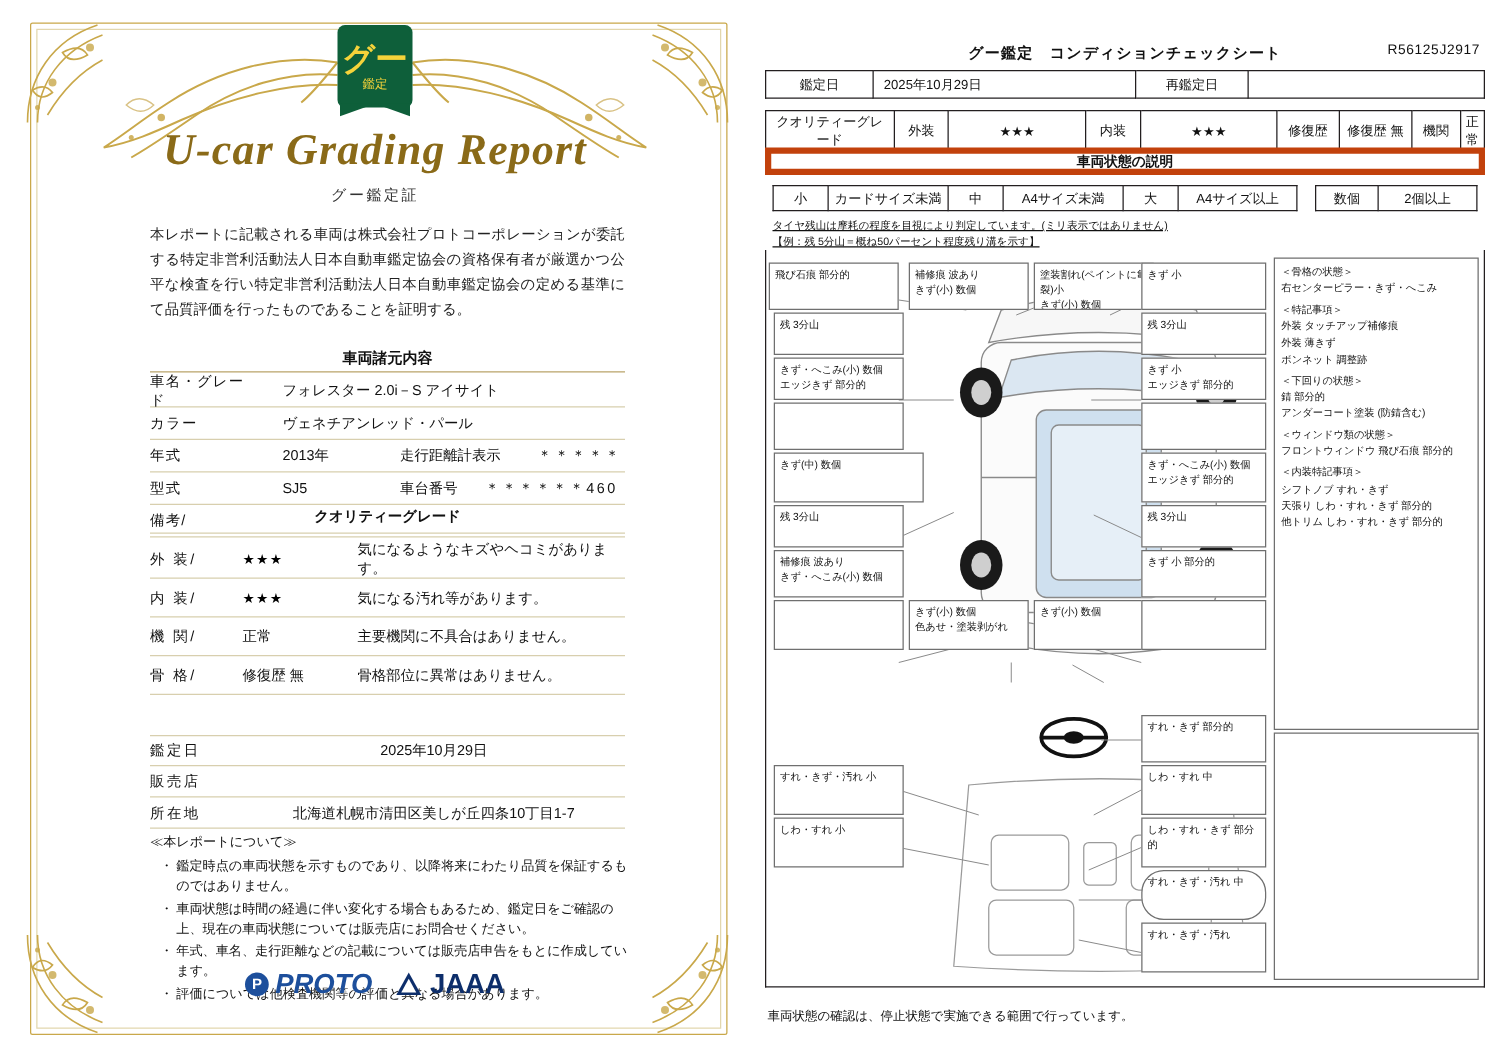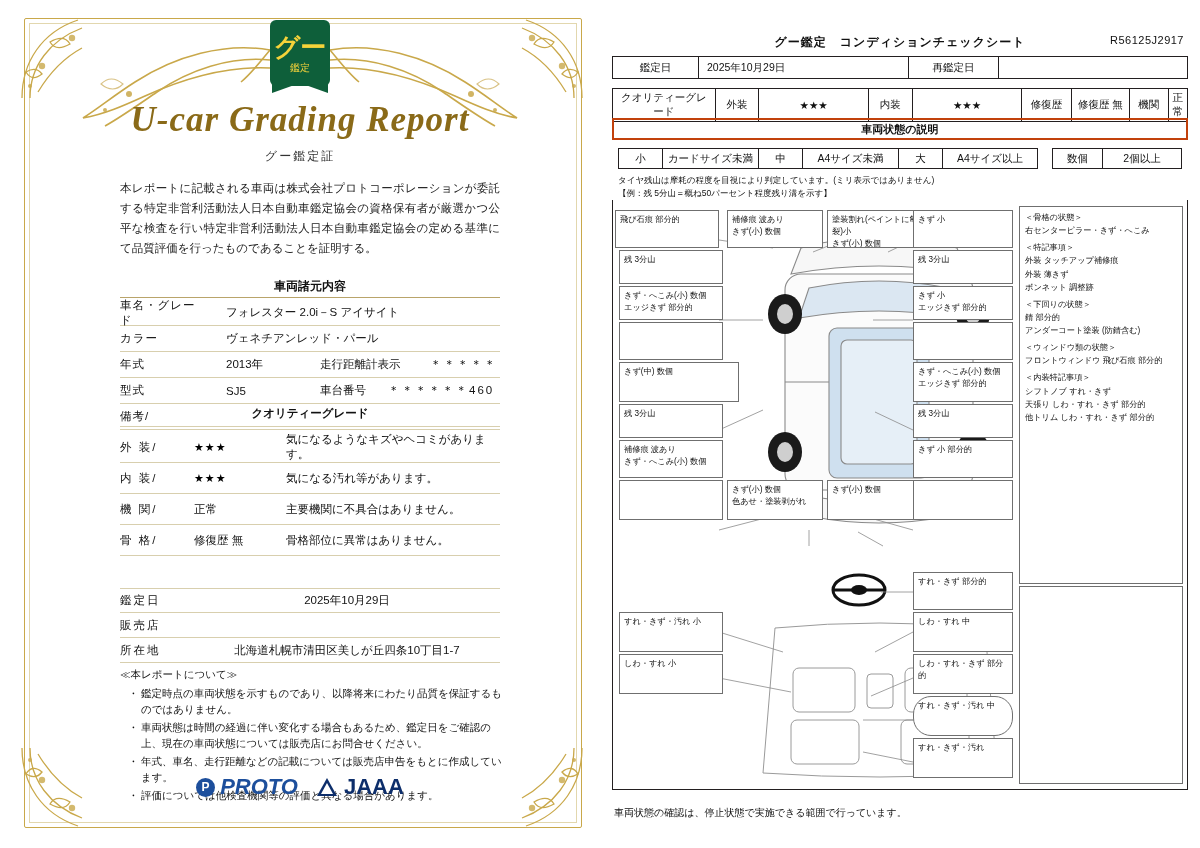--- a/index.html
+++ b/index.html
@@ -139,29 +139,29 @@
   .t-date{ position:absolute; left:12px; top:56px; width:576px; }
   .t-date td{ height:22px; }
 
   .t-grade{ position:absolute; left:12px; top:88px; width:576px; }
   .t-grade td{ height:22px; }
 
   .cellc{ text-align:center; }
 
   .t-state-head{
     position:absolute; left:12px; top:118px; width:576px; height:22px;
-    border:2px solid #c2410c; display:flex; align-items:center; justify-content:center;
+    border:5px solid #c2410c; display:flex; align-items:center; justify-content:center;
     font-size:11px; font-weight:700;
   }
   .t-legend{ position:absolute; left:18px; top:148px; width:420px; }
   .t-legend td{ height:20px; }
   .t-count{ position:absolute; left:452px; top:148px; width:130px; }
   .t-count td{ height:20px; }
 
-  .tire-note{ position:absolute; left:18px; top:174px; font-size:8.5px; line-height:1.5; }
+  .tire-note{ position:absolute; left:18px; top:174px; font-size:8.5px; line-height:1.5;text-decoration:underline; }
 
   
   .diagram-box{ position:absolute; left:12px; top:200px; width:576px; height:590px; border:1px solid #231f20; border-top:none;}
   .dbox{
     position:absolute; border:1px solid #6f6f6f; background:#fff;
     font-size:8.2px; line-height:1.45; padding:3px 4px; overflow:hidden;
   }
   .notebox{
     position:absolute; border:1px solid #6f6f6f; background:#fff;
     font-size:8.2px; line-height:1.6; padding:4px 5px;

